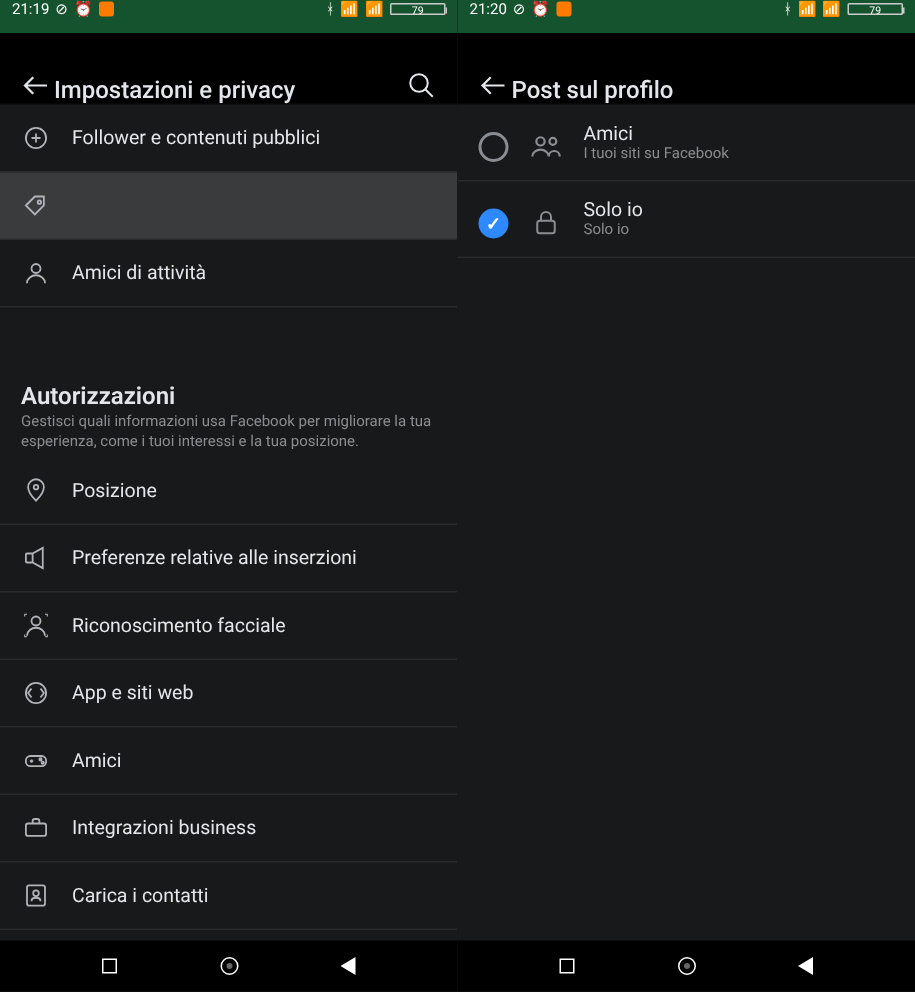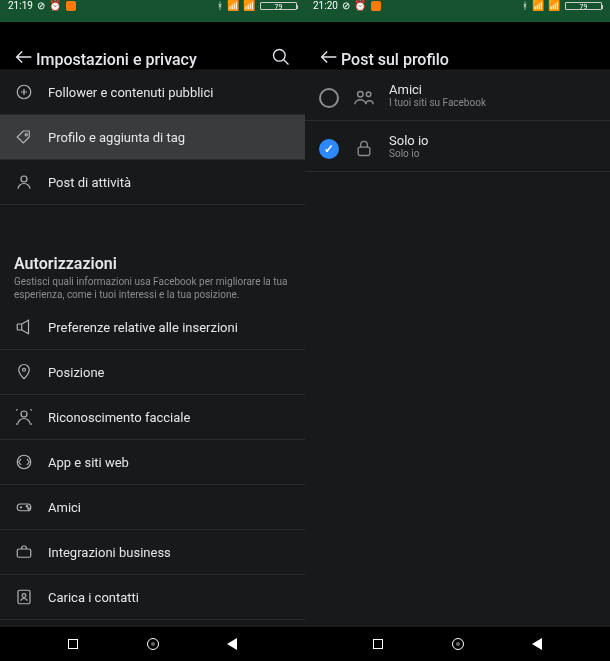--- a/index.html
+++ b/index.html
@@ -138,54 +138,53 @@
       </span>
       <span>Follower e contenuti pubblici</span>
     </div>
     <div class="row selected">
       <span class="row-icon">
         <svg width="18" height="18" viewBox="0 0 24 24">
             <path d="M3 12l8-8h8v8l-8 8z"></path>
             <circle cx="15" cy="9" r="1.5" class="fill"></circle>
           </svg>
       </span>
-      <span>Profilo e aggiunta di tag</span>
     </div>
     <div class="row">
       <span class="row-icon">
         <svg width="18" height="18" viewBox="0 0 24 24">
             <circle cx="12" cy="8" r="4"></circle>
             <path d="M4 21c0-4 4-7 8-7s8 3 8 7"></path>
           </svg>
       </span>
-      <span>Post di attività</span>
+      <span>Amici di attività</span>
     </div>
 
     <div class="section-header">
       <div class="sh-title">Autorizzazioni</div>
       <div class="sh-sub">Gestisci quali informazioni usa Facebook per migliorare la tua esperienza, come i tuoi interessi e la tua posizione.</div>
     </div>
 
     <div class="row">
       <span class="row-icon">
         <svg width="18" height="18" viewBox="0 0 24 24">
+            <path d="M12 21s-7-7-7-12a7 7 0 1114 0c0 5-7 12-7 12z"></path>
+            <circle cx="12" cy="9" r="2"></circle>
+          </svg>
+      </span>
+      <span>Posizione</span>
+    </div>
+    <div class="row">
+      <span class="row-icon">
+        <svg width="18" height="18" viewBox="0 0 24 24">
             <rect x="3" y="8" width="6" height="8" rx="1"></rect>
             <path d="M9 8l9-5v18l-9-5"></path>
           </svg>
       </span>
       <span>Preferenze relative alle inserzioni</span>
-    </div>
-    <div class="row">
-      <span class="row-icon">
-        <svg width="18" height="18" viewBox="0 0 24 24">
-            <path d="M12 21s-7-7-7-12a7 7 0 1114 0c0 5-7 12-7 12z"></path>
-            <circle cx="12" cy="9" r="2"></circle>
-          </svg>
-      </span>
-      <span>Posizione</span>
     </div>
     <div class="row">
       <span class="row-icon">
         <svg width="18" height="18" viewBox="0 0 24 24">
             <circle cx="12" cy="8" r="4"></circle>
             <path d="M4 21c0-4 4-7 8-7s8 3 8 7"></path>
             <path d="M2 4v-2h2M22 4v-2h-2M2 20v2h2M22 20v2h-2" stroke-width="1"></path>
           </svg>
       </span>
       <span>Riconoscimento facciale</span>

